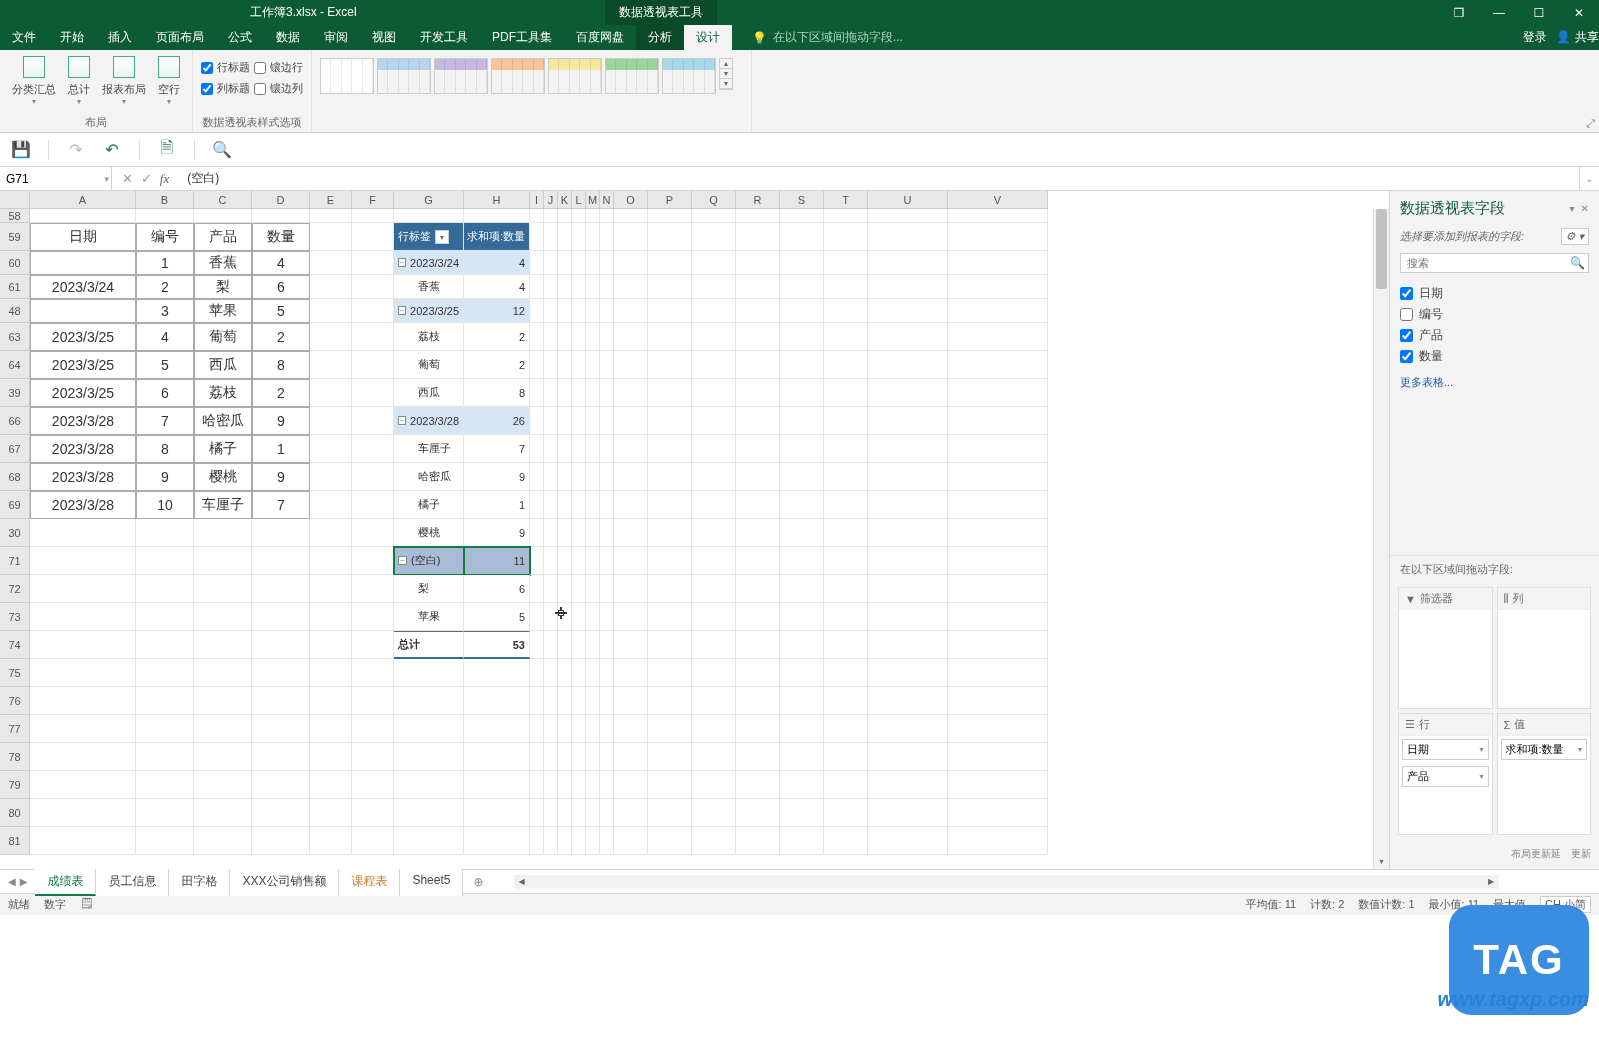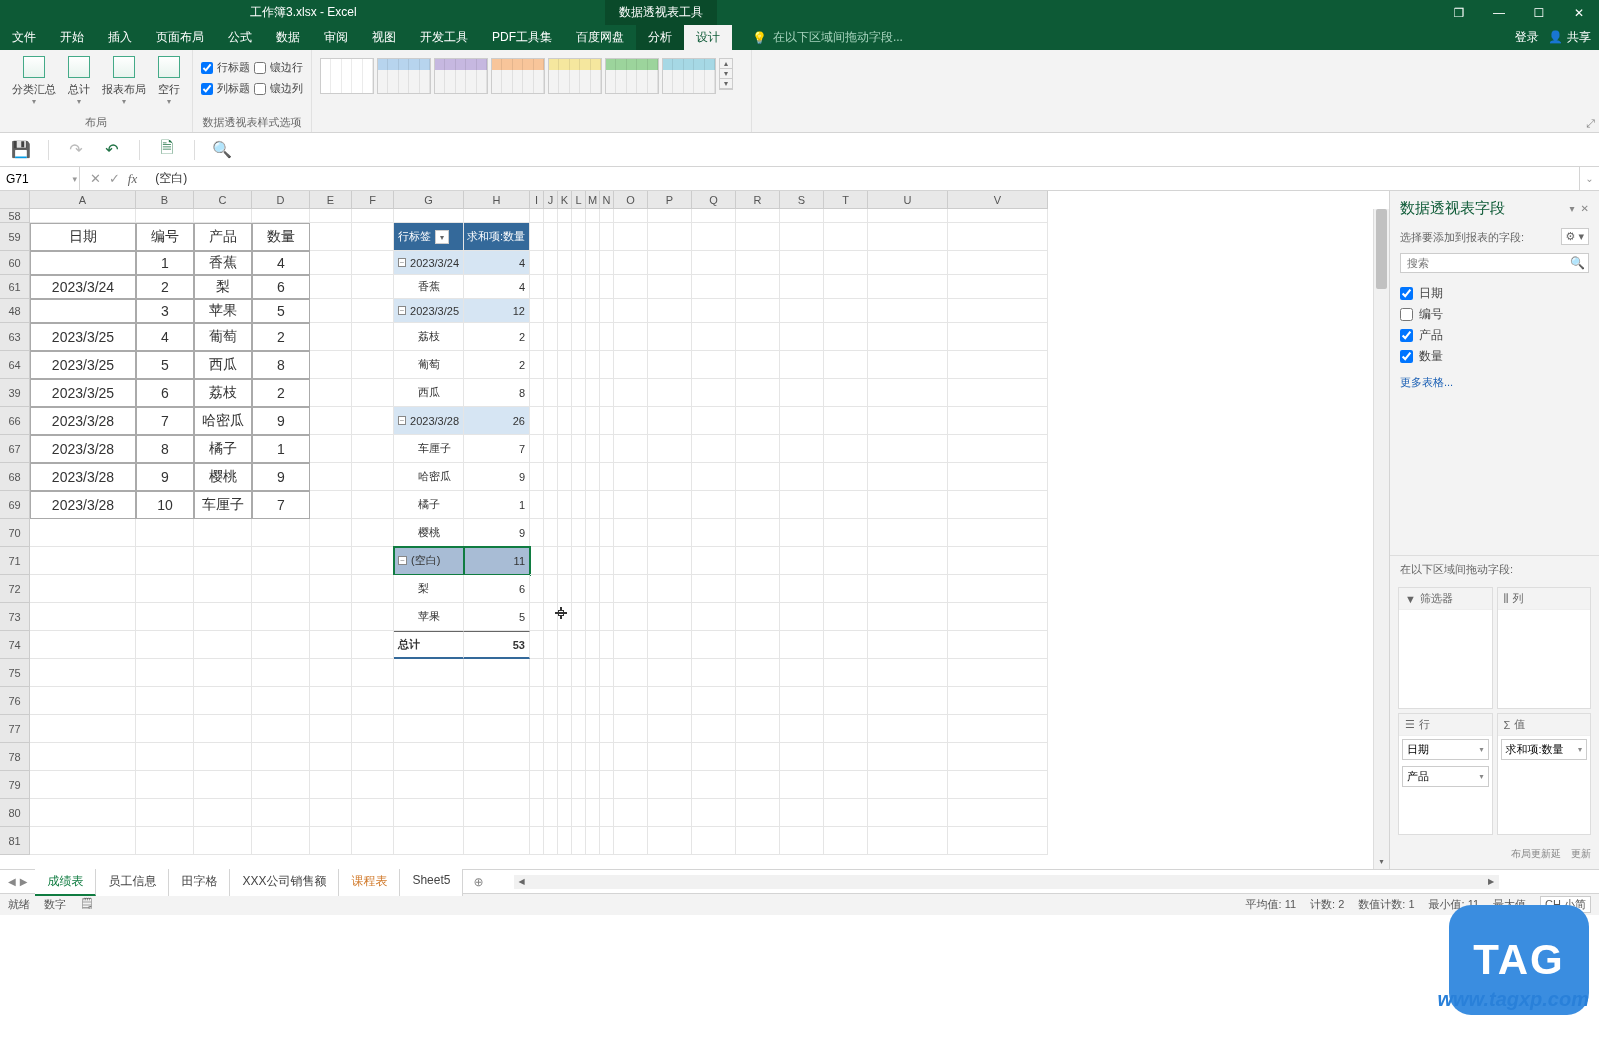--- a/index.html
+++ b/index.html
@@ -12,21 +12,21 @@
 .titlebar .win-controls { position: absolute; right: 0; display: flex; }
 .titlebar .win-controls span { width: 40px; height: 25px; display: flex; align-items: center; justify-content: center; cursor: pointer; }
 
 
 .menubar { height: 25px; background: #0d5a36; display: flex; align-items: center; color: #fff; font-size: 12px; position: relative; }
 .menubar .mtab { padding: 4px 12px; cursor: pointer; }
 .menubar .mtab.active { background: #f3f3f3; color: #0d5a36; }
 .menubar .mtab.contextual { background: #0a4a2a; }
 .menubar .mtab.contextual.active { background: #f3f3f3; color: #0d5a36; }
 .menubar .tell-me { margin-left: 20px; color: #a8d4be; display:flex; align-items:center; gap:6px;}
-.menubar .right-side { position: absolute; right: 8px; display: flex; gap: 10px; }
+.menubar .right-side { position: absolute; right: 0; display: flex; gap: 10px; }
 .menubar .right-side span { cursor:pointer; }
 
 
 .ribbon { height: 83px; background: #f3f3f3; border-bottom: 1px solid #d4d4d4; display: flex; position: relative; }
 .rgroup { border-right: 1px solid #e1e1e1; padding: 4px 8px 2px 8px; display: flex; flex-direction: column; justify-content: space-between; }
 .rgroup .label { font-size: 11px; color: #666; text-align: center; padding-top: 2px; }
 .rgroup-content { display: flex; gap: 4px; flex: 1; align-items: flex-start; }
 .big-btn { display: flex; flex-direction: column; align-items: center; font-size: 11px; padding: 2px 4px; cursor: pointer; color:#444; }
 .big-btn .icon-box { width: 22px; height: 22px; border: 1px solid #4a8; background: linear-gradient(#fff,#e8f4ee); margin-bottom: 4px; }
 .big-btn .drop { font-size: 8px; color:#888; }
@@ -43,21 +43,21 @@
 .style-gallery-nav span { flex:1; display:flex;align-items:center;justify-content:center; font-size:8px; border-bottom:1px solid #ccc; cursor:pointer; color:#666;}
 .ribbon-collapse { position:absolute; right:4px; bottom:2px; font-size:11px; color:#888; cursor:pointer;}
 
 
 .qat { height: 34px; border-bottom: 1px solid #d4d4d4; display: flex; align-items: center; padding: 0 12px; gap: 18px; background:#fff;}
 .qat .qicon { width: 18px; height: 18px; cursor: pointer; color:#217346; display:flex;align-items:center;justify-content:center;}
 .qat .sep { width:1px; height:20px; background:#ddd; }
 
 
 .formula-bar { height: 24px; border-bottom: 1px solid #d4d4d4; display: flex; align-items: center; font-size: 12px; background:#fff;}
-.name-box { width: 80px; border-right: 1px solid #d4d4d4; padding: 0 6px; height:100%; display:flex;align-items:center; position:relative;}
+.name-box { width: 112px; border-right: 1px solid #d4d4d4; padding: 0 6px; height:100%; display:flex;align-items:center; position:relative;}
 .name-box .dd { position:absolute; right:2px; font-size:9px; color:#999;}
 .fb-btns { display: flex; gap: 8px; padding: 0 10px; color:#999;}
 .fb-btns span { cursor:pointer; font-size:13px;}
 .fb-btns .fx { font-style: italic; font-family: serif; color:#666;}
 .formula-input { flex: 1; padding: 0 8px; color:#333;}
 .formula-expand { width:20px; text-align:center; color:#999; cursor:pointer; border-left:1px solid #d4d4d4; height:100%; display:flex;align-items:center;justify-content:center; font-size:10px;}
 
 
 .main { display: flex; height: 678px; }
 .grid-area { flex: 1; position: relative; overflow: hidden; background:#fff;}
@@ -91,21 +91,21 @@
 
 .vscroll { position:absolute; right:0; top:18px; bottom:0; width:16px; background:#f1f1f1; border-left:1px solid #ddd;}
 .vscroll .thumb { position:absolute; top:0; left:2px; right:2px; height:80px; background:#c1c1c1; border-radius:2px;}
 .vscroll .arrow-up, .vscroll .arrow-down { position:absolute; left:0; right:0; height:16px; display:flex;align-items:center;justify-content:center; font-size:8px; color:#666; cursor:pointer;}
 .vscroll .arrow-up { top:0;} .vscroll .arrow-down { bottom:0;}
 
 
 .field-panel { width: 210px; background: #f3f3f3; border-left: 1px solid #d4d4d4; display: flex; flex-direction: column; font-size: 12px; }
 .fp-header { padding: 8px 10px 6px 10px; font-size: 15px; color: #0d5a36; display:flex; justify-content:space-between; align-items:center;}
 .fp-header .ctrls { display:flex; gap:6px; font-size:10px; color:#888; cursor:pointer;}
-.fp-sub { padding: 4px 10px; font-size: 11px; color:#666; display:flex; justify-content:space-between; align-items:flex-end;}
+.fp-sub { padding: 4px 10px; font-size: 11px; color:#666; display:flex; justify-content:space-between; align-items:center;font-style:italic;}
 .fp-sub .gear { border:1px solid #ccc; padding:1px 4px; cursor:pointer; background:#fff;}
 .fp-search { margin: 4px 10px; position:relative;}
 .fp-search input { width: 100%; padding: 3px 22px 3px 6px; border:1px solid #ccc; font-size:11px; background:#fff;}
 .fp-search .mag { position:absolute; right:4px; top:3px; color:#888; font-size:12px;}
 .fp-fields { padding: 6px 10px; flex:0 0 auto;}
 .fp-fields label { display: flex; align-items: center; gap: 6px; padding: 2px 0; cursor:pointer; color:#444;}
 .fp-fields input { width:13px; height:13px;}
 .fp-more { padding: 2px 10px 8px 10px; color: #1a5fb4; font-size:11px; cursor:pointer;}
 .fp-drag-label { padding: 6px 10px; font-size: 11px; color:#666; border-top:1px solid #ddd; margin-top:auto;}
 .fp-zones { display: grid; grid-template-columns: 1fr 1fr; grid-template-rows: 1fr 1fr; gap: 4px; padding: 4px 8px 8px 8px; height: 260px;}
@@ -469,21 +469,21 @@
         <div class="row-h" style="height: 24px; line-height: 24px;">60</div>
         <div class="row-h" style="height: 24px; line-height: 24px;">61</div>
         <div class="row-h" style="height: 24px; line-height: 24px;">48</div>
         <div class="row-h" style="height: 28px; line-height: 28px;">63</div>
         <div class="row-h" style="height: 28px; line-height: 28px;">64</div>
         <div class="row-h" style="height: 28px; line-height: 28px;">39</div>
         <div class="row-h" style="height: 28px; line-height: 28px;">66</div>
         <div class="row-h" style="height: 28px; line-height: 28px;">67</div>
         <div class="row-h" style="height: 28px; line-height: 28px;">68</div>
         <div class="row-h" style="height: 28px; line-height: 28px;">69</div>
-        <div class="row-h" style="height: 28px; line-height: 28px;">70</div>
+        <div class="row-h" style="height: 28px; line-height: 28px;">30</div>
         <div class="row-h" style="height: 28px; line-height: 28px;">71</div>
         <div class="row-h" style="height: 28px; line-height: 28px;">72</div>
         <div class="row-h" style="height: 28px; line-height: 28px;">73</div>
         <div class="row-h" style="height: 28px; line-height: 28px;">74</div>
         <div class="row-h" style="height: 28px; line-height: 28px;">75</div>
         <div class="row-h" style="height: 28px; line-height: 28px;">76</div>
         <div class="row-h" style="height: 28px; line-height: 28px;">77</div>
         <div class="row-h" style="height: 28px; line-height: 28px;">78</div>
         <div class="row-h" style="height: 28px; line-height: 28px;">79</div>
         <div class="row-h" style="height: 28px; line-height: 28px;">80</div>

